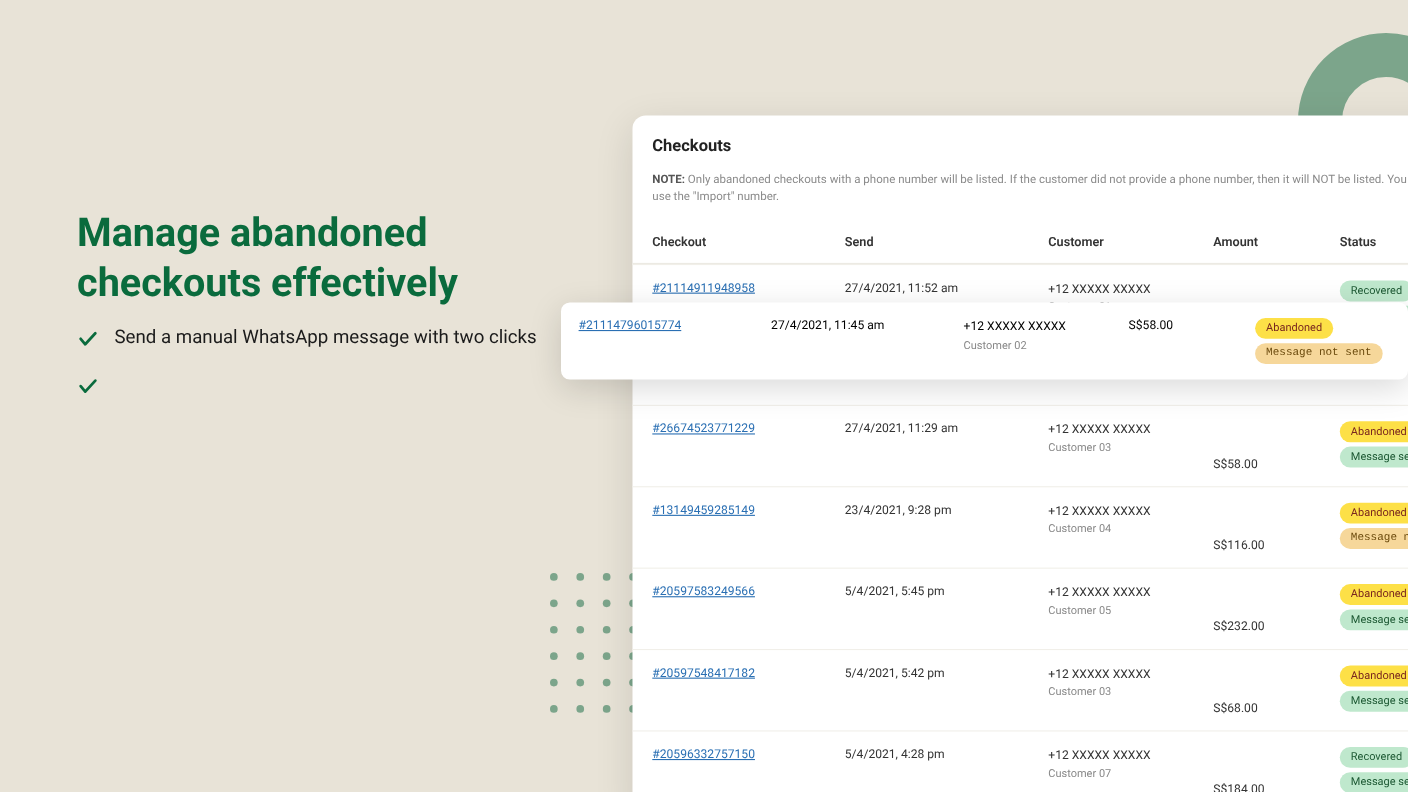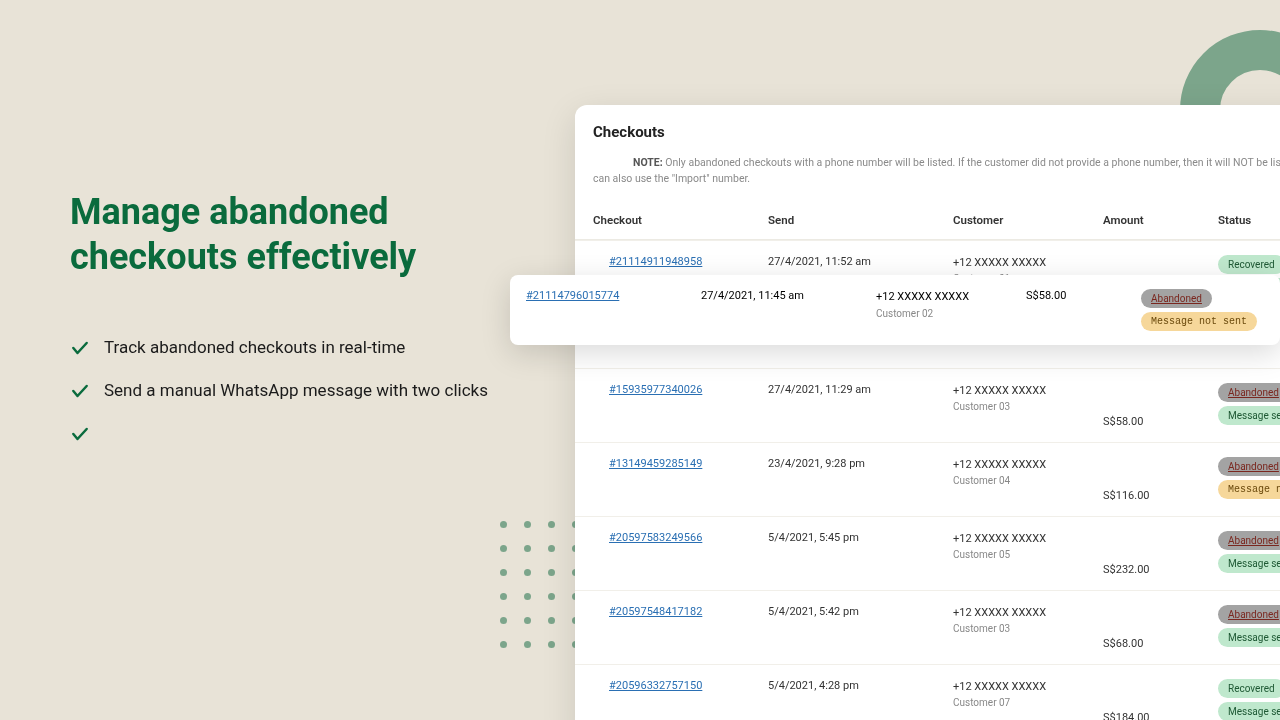--- a/index.html
+++ b/index.html
@@ -48,21 +48,21 @@
     left: 70px;
     top: 190px;
     width: 430px;
     z-index: 3;
   }
   .hero h1 {
     font-size: 36px;
     font-weight: 700;
     line-height: 1.25;
     color: #0a6b3d;
-    margin-bottom: 56px;
+    margin-bottom: 16px;
   }
   .hero ul { list-style: none; }
   .hero li {
     display: flex;
     align-items: flex-start;
     gap: 14px;
     margin-bottom: 20px;
     font-size: 17px;
     color: #1b1b1b;
     line-height: 1.35;
@@ -93,59 +93,58 @@
     font-weight: 700;
     color: #222;
     margin-bottom: 14px;
   }
   .panel .note {
     font-size: 10.5px;
     line-height: 1.5;
     color: #8a8a8a;
     margin-bottom: 14px;
   }
-  .panel .note b { color: #555; margin-left: 40px; }
+  .panel .note b { color: #555; }
 
   .thead, .trow {
     display: grid;
     grid-template-columns: 175px 185px 150px 115px 145px;
     align-items: flex-start;
     padding: 10px 18px;
     font-size: 11px;
   }
   .thead {
     border-bottom: 1px solid #eceae3;
     color: #333;
     font-weight: 600;
     font-size: 11.5px;
     padding-top: 12px;
     padding-bottom: 12px;
   }
   .trow { border-top: 1px solid #f1efe9; padding-top: 14px; padding-bottom: 14px; }
   .trow .id a {
     color: #2a6fb3;
     font-size: 11px;
-    margin-left: 16px;
   }
   .trow .date { color: #333; }
   .trow .cust { color: #333; line-height: 1.5; }
   .trow .cust .cname { color: #888; font-size: 10px; }
   .trow .amt { color: #333; margin-top: 32px; }
   .trow .status { display: flex; flex-direction: column; gap: 4px; align-items: flex-start; }
 
   .badge {
     display: inline-block;
     padding: 2px 10px;
     border-radius: 10px;
     font-size: 10px;
     line-height: 1.5;
     white-space: nowrap;
   }
   .badge.recovered     { background: #bfe8cd; color: #1e5934; }
-  .badge.abandoned     { background: #a3a3a3; color: #7a271f; text-decoration: underline; }
+  .badge.abandoned     { background: #fde047; color: #7a271f; }
   .badge.msg-sent      { background: #bfe8cd; color: #1e5934; }
   .badge.msg-not-sent  { background: #f6d79a; color: #6b4a0d; font-family: Liberation Mono, monospace; }
 
   
   .float-row {
     position: absolute;
     top: 275px;
     left: 510px;
     width: 770px;
     background: #ffffff;
@@ -217,26 +216,20 @@
     <span></span>
     <span></span>
     <span></span>
     <span></span>
     <span></span>
   </div>
 
 <div class="hero">
   <h1>Manage abandoned checkouts effectively</h1>
   <ul id="hero-bullets">
-      <li>
-        <span class="check-icon"><svg viewBox="0 0 24 24" fill="none" stroke-width="3" stroke-linecap="round" stroke-linejoin="round">
-            <polyline points="4 12 9 18 20 6"></polyline>
-          </svg></span>
-        <span>Track abandoned checkouts in real-time</span>
-      </li>
       <li>
         <span class="check-icon"><svg viewBox="0 0 24 24" fill="none" stroke-width="3" stroke-linecap="round" stroke-linejoin="round">
             <polyline points="4 12 9 18 20 6"></polyline>
           </svg></span>
         <span>Send a manual WhatsApp message with two clicks</span>
       </li>
       <li>
         <span class="check-icon"><svg viewBox="0 0 24 24" fill="none" stroke-width="3" stroke-linecap="round" stroke-linejoin="round">
             <polyline points="4 12 9 18 20 6"></polyline>
           </svg></span>
@@ -267,21 +260,21 @@
         <div class="date">27/4/2021, 11:52 am</div>
         <div class="cust">+12 XXXXX XXXXX<br><span class="cname">Customer 01</span></div>
         <div class="amt">S$68.00</div>
         <div class="status">
           <span class="badge recovered">Recovered</span>
           <span class="badge msg-sent">Message sent</span>
         </div>
       </div>
       <div class="row-spacer"></div>
       <div class="trow">
-        <div class="id"><a href="#">#15935977340026</a></div>
+        <div class="id"><a href="#">#26674523771229</a></div>
         <div class="date">27/4/2021, 11:29 am</div>
         <div class="cust">+12 XXXXX XXXXX<br><span class="cname">Customer 03</span></div>
         <div class="amt">S$58.00</div>
         <div class="status">
           <span class="badge abandoned">Abandoned</span>
           <span class="badge msg-sent">Message sent</span>
         </div>
       </div>
       <div class="trow">
         <div class="id"><a href="#">#13149459285149</a></div>

